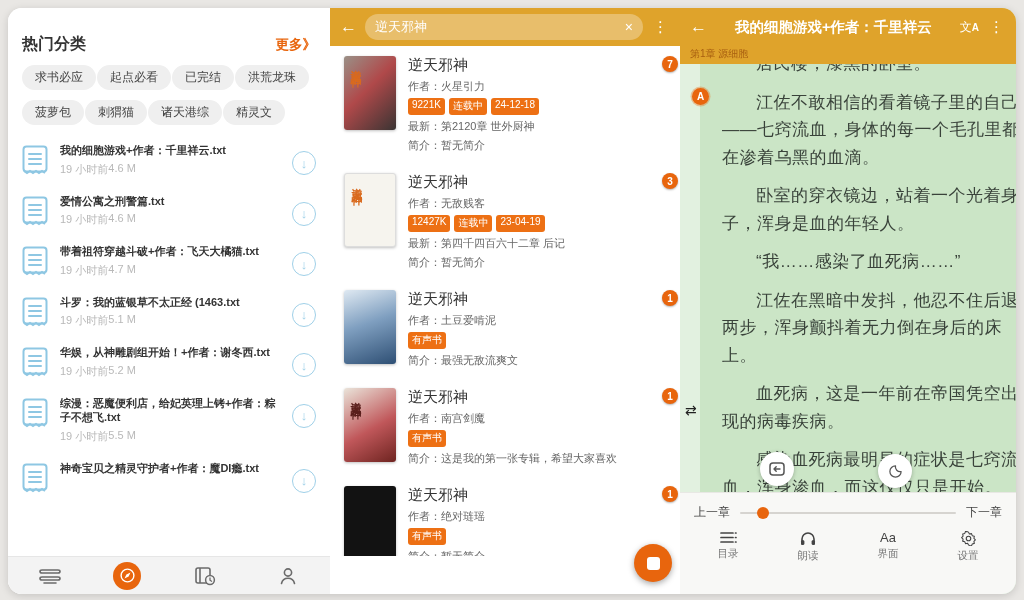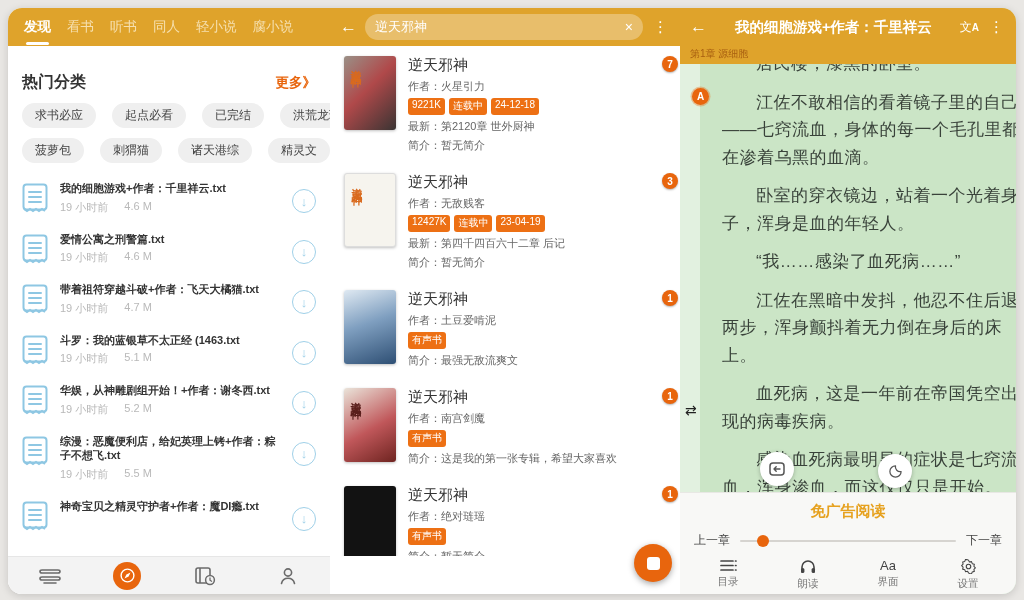--- a/index.html
+++ b/index.html
@@ -14,28 +14,28 @@
   
   .panel-left { position:absolute; left:0; top:0; width:322px; height:100%; background:#fff; }
   .tabs { gap:16px; padding:0 16px; }
   .tab { font-size:13.5px; color:rgba(255,246,225,.72); position:relative; cursor:pointer; white-space:nowrap; }
   .tab.active { color:#fff; font-weight:bold; }
   .tab.active::after { content:""; position:absolute; left:2px; right:2px; bottom:-9px; height:3px; background:#fff; border-radius:2px; }
   .left-body { padding:10px 14px 0 14px; height:510px; overflow:hidden; }
   .sec-head { display:flex; align-items:center; justify-content:space-between; margin-bottom:10px;margin-top:16px; }
   .sec-title { font-size:16px; font-weight:bold; color:#333; }
   .more { font-size:13.5px; font-weight:bold; color:#e8650d; cursor:pointer; }
-  .chip-row { display:flex; gap:16px; margin-bottom:10px;align-items:center; }
+  .chip-row { display:flex; gap:1px; margin-bottom:10px;align-items:center; }
   .chip { background:#efefef; color:#444; font-size:12px; padding:4px 13px; border-radius:13px; white-space:nowrap; cursor:pointer; }
   .file-list { margin-top:6px; }
   .file-row { display:flex; align-items:flex-start; padding:8px 0 9px 0; gap:12px; }
   .doc-ic { flex:0 0 auto; margin-top:2px; }
   .file-mid { flex:1; min-width:0; }
   .file-title { font-size:11px; color:#333; line-height:1.32; display:-webkit-box; -webkit-line-clamp:2; -webkit-box-orient:vertical; overflow:hidden;font-weight:bold; }
-  .file-meta { margin-top:4px; font-size:11px; color:#b9b9b9; display:flex; gap:16px; }
+  .file-meta { margin-top:4px; font-size:11px; color:#b9b9b9; display:flex; }
   .dl-btn { flex:0 0 auto; width:24px; height:24px; border:1.5px solid #9fd0e8; border-radius:50%;
             color:#9fd0e8; font-size:13px; display:flex; align-items:center; justify-content:center; margin-top:8px; cursor:pointer; }
   .bottom-nav { position:absolute; left:0; bottom:0; width:100%; height:38px; background:#f3f3f3;
                 display:flex; align-items:center; justify-content:space-around; border-top:1px solid #e6e6e6; }
   .nav-ic { width:40px; height:28px; display:flex; align-items:center; justify-content:center; color:#6b6b6b; cursor:pointer; }
   .nav-active { width:28px; height:28px; background:#e8650d; border-radius:50%; display:flex; align-items:center; justify-content:center; color:#fff; }
 
   
   .panel-mid { position:absolute; left:322px; top:0; width:350px; height:100%; background:#fff; }
   .mid-hdr { padding:0 10px; gap:8px; }
@@ -92,28 +92,20 @@
   .menu-row { display:flex; justify-content:space-around; margin-top:10px; padding:0 8px; }
   .menu-item { display:flex; flex-direction:column; align-items:center; gap:3px; color:#555; cursor:pointer; width:56px; }
   .menu-label { font-size:10.5px; color:#777; }
 </style>
 </head>
 <body>
 
 <div class="app">
 
   <div class="panel-left">
-    <div class="hdr tabs">
-      <span class="tab active">发现</span>
-      <span class="tab">看书</span>
-      <span class="tab">听书</span>
-      <span class="tab">同人</span>
-      <span class="tab">轻小说</span>
-      <span class="tab">腐小说</span>
-    </div>
 
     <div class="left-body">
       <div class="sec-head">
         <span class="sec-title">热门分类</span>
         <span class="more">更多》</span>
       </div>
       <div class="chip-row">
         <span class="chip">求书必应</span>
         <span class="chip">起点必看</span>
         <span class="chip">已完结</span>
@@ -392,21 +384,20 @@
           <path d="M11 7H5m2.2-2.2L5 7l2.2 2.2" fill="none" stroke="#555" stroke-width="1.4" stroke-linecap="round" stroke-linejoin="round"></path>
         </svg>
     </div>
     <div class="float-btn" style="left:198px; top:446px;">
       <svg width="15" height="15" viewBox="0 0 24 24">
           <path d="M12 3a9 9 0 1 0 9 9 7.5 7.5 0 0 1-9-9z" fill="none" stroke="#555" stroke-width="2" stroke-linejoin="round"></path>
         </svg>
     </div>
 
     <div class="read-sheet">
-      <div class="adfree">免广告阅读</div>
       <div class="slider-row">
         <span class="ch-label">上一章</span>
         <div class="track">
             <div class="thumb"></div>
           </div>
         <span class="ch-label">下一章</span>
       </div>
       <div class="menu-row">
         <div class="menu-item">
           <svg width="17" height="13" viewBox="0 0 17 13">

